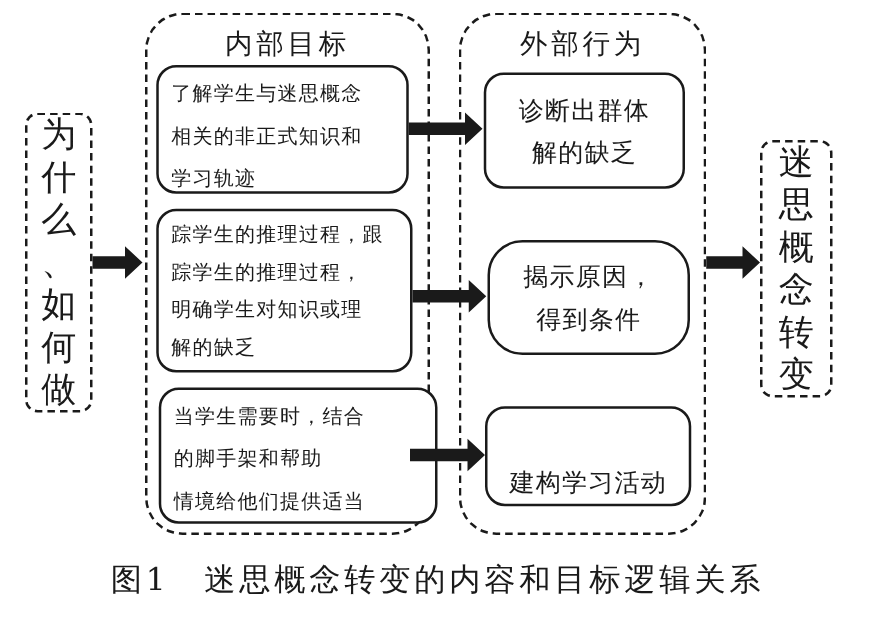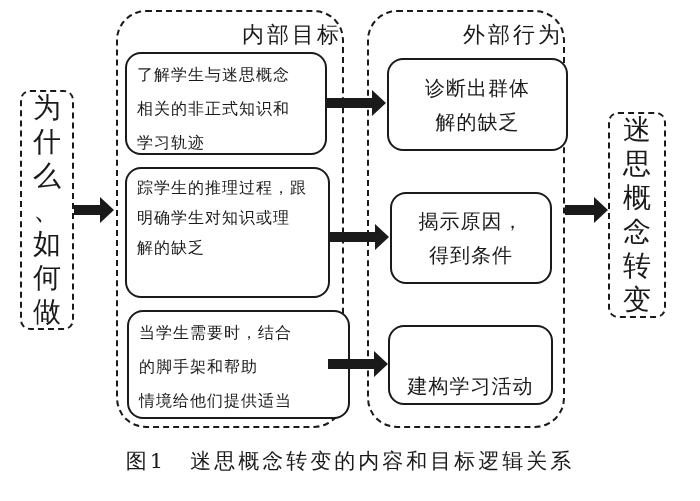--- a/index.html
+++ b/index.html
@@ -4,27 +4,27 @@
 <style>
   html, body { margin:0; padding:0; background:#ffffff; }
   body { width:700px; height:501px; position:relative; overflow:hidden;
          font-family:"DejaVu Sans", sans-serif; color:#1a1a1a; }
   .abs { position:absolute; box-sizing:border-box; }
   .dashed { border:2px dashed #1a1a1a; }
   .solid { border:2px solid #1a1a1a; background:#fff; }
   .vtext { display:flex; flex-direction:column; align-items:center; justify-content:center;
            font-size:28px; line-height:34px; }
   .vtext span { display:block; }
-  .group-title { position:absolute; left:0; right:0; text-align:right; font-size:22px;
+  .group-title { position:absolute; left:0; right:0; text-align:center; font-size:22px;
                  letter-spacing:3px; }
   .inner-text { font-size:16px; line-height:34px; padding:4px 0 0 10px; letter-spacing:1px; }
   .ext-text { display:flex; flex-direction:column; align-items:center; justify-content:center;
               font-size:20px; line-height:34px; text-align:center; letter-spacing:1px; }
   .caption { position:absolute; left:0; right:0; top:447px; text-align:center;
-             font-family:"DejaVu Serif", serif; font-size:21px; letter-spacing:3px; }
+             font-family:"DejaVu Serif", serif; font-size:25px; letter-spacing:3px; }
   svg.arrows { position:absolute; left:0; top:0; }
 </style>
 </head>
 <body>
 
 <div class="abs dashed vtext" style="left:20px; top:90px; width:54px; height:240px; border-radius:10px;">
   <span>为</span>
   <span>什</span>
   <span>么</span>
   <span>、</span>
@@ -38,40 +38,41 @@
 </div>
 
 <div class="abs solid inner-text" style="left:125px; top:52px; width:202px; height:103px; border-radius:16px;">
   <div>了解学生与迷思概念</div>
   <div>相关的非正式知识和</div>
   <div>学习轨迹</div>
 </div>
 
 <div class="abs solid inner-text" style="left:125px; top:167px; width:205px; height:131px; border-radius:16px; line-height:30px;">
   <div>踪学生的推理过程，跟</div>
+  <div>踪学生的推理过程，</div>
   <div>明确学生对知识或理</div>
   <div>解的缺乏</div>
 </div>
 
 <div class="abs solid inner-text" style="left:127px; top:310px; width:223px; height:109px; border-radius:16px;">
   <div>当学生需要时，结合</div>
   <div>的脚手架和帮助</div>
   <div>情境给他们提供适当</div>
 </div>
 
 <div class="abs dashed" style="left:367px; top:10px; width:198px; height:418px; border-radius:30px;">
   <div class="group-title" style="top:8px;">外部行为</div>
 </div>
 
-<div class="abs solid ext-text" style="left:387px; top:58px; width:181px; height:93px; border-radius:16px;">
+<div class="abs solid ext-text" style="left:387px; top:58px; width:161px; height:93px; border-radius:16px;">
   <div>诊断出群体</div>
   <div>解的缺乏</div>
 </div>
 
-<div class="abs solid ext-text" style="left:390px; top:192px; width:162px; height:92px; border-radius:16px;">
+<div class="abs solid ext-text" style="left:390px; top:192px; width:162px; height:92px; border-radius:28px;">
   <div>揭示原因，</div>
   <div>得到条件</div>
 </div>
 
 <div class="abs solid ext-text" style="left:388px; top:325px; width:165px; height:80px; border-radius:16px;justify-content:flex-end;">
   <div>建构学习活动</div>
 </div>
 
 <div class="abs dashed vtext" style="left:608px; top:112px; width:58px; height:206px; border-radius:10px;">
   <span>迷</span>

